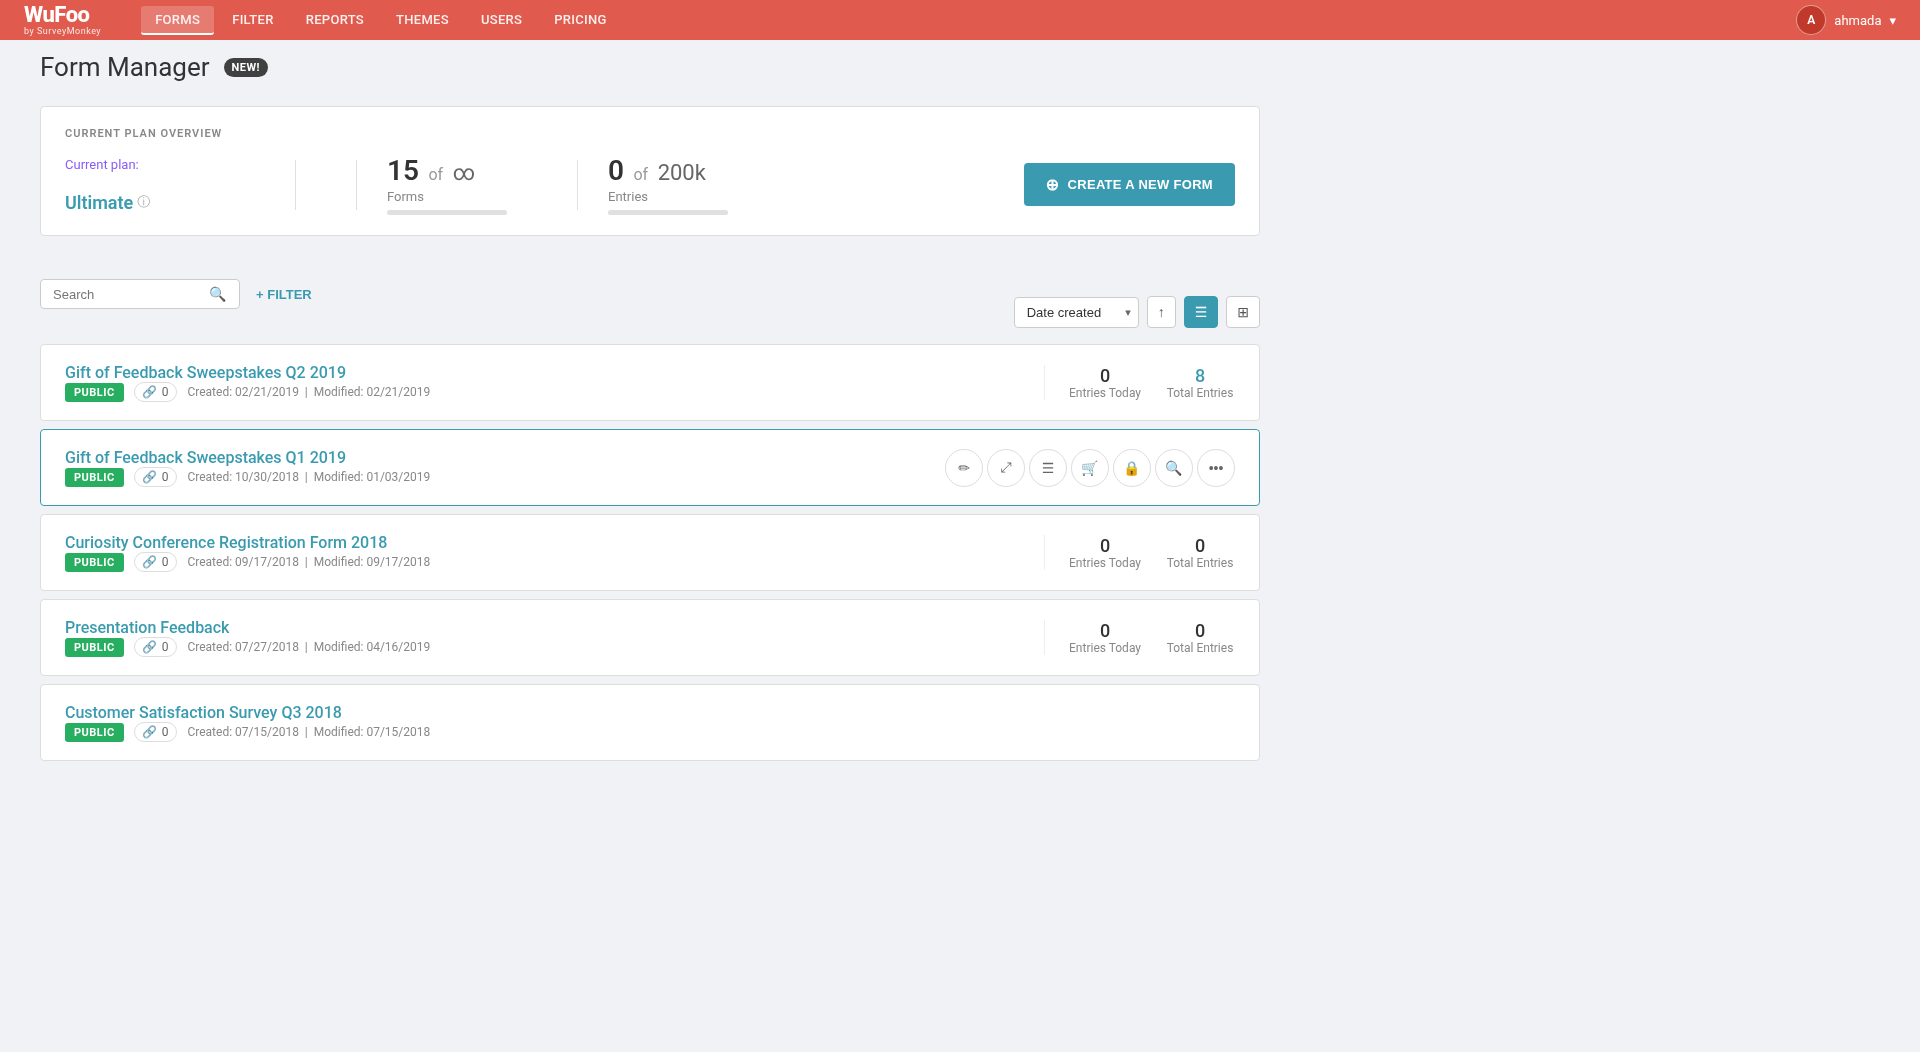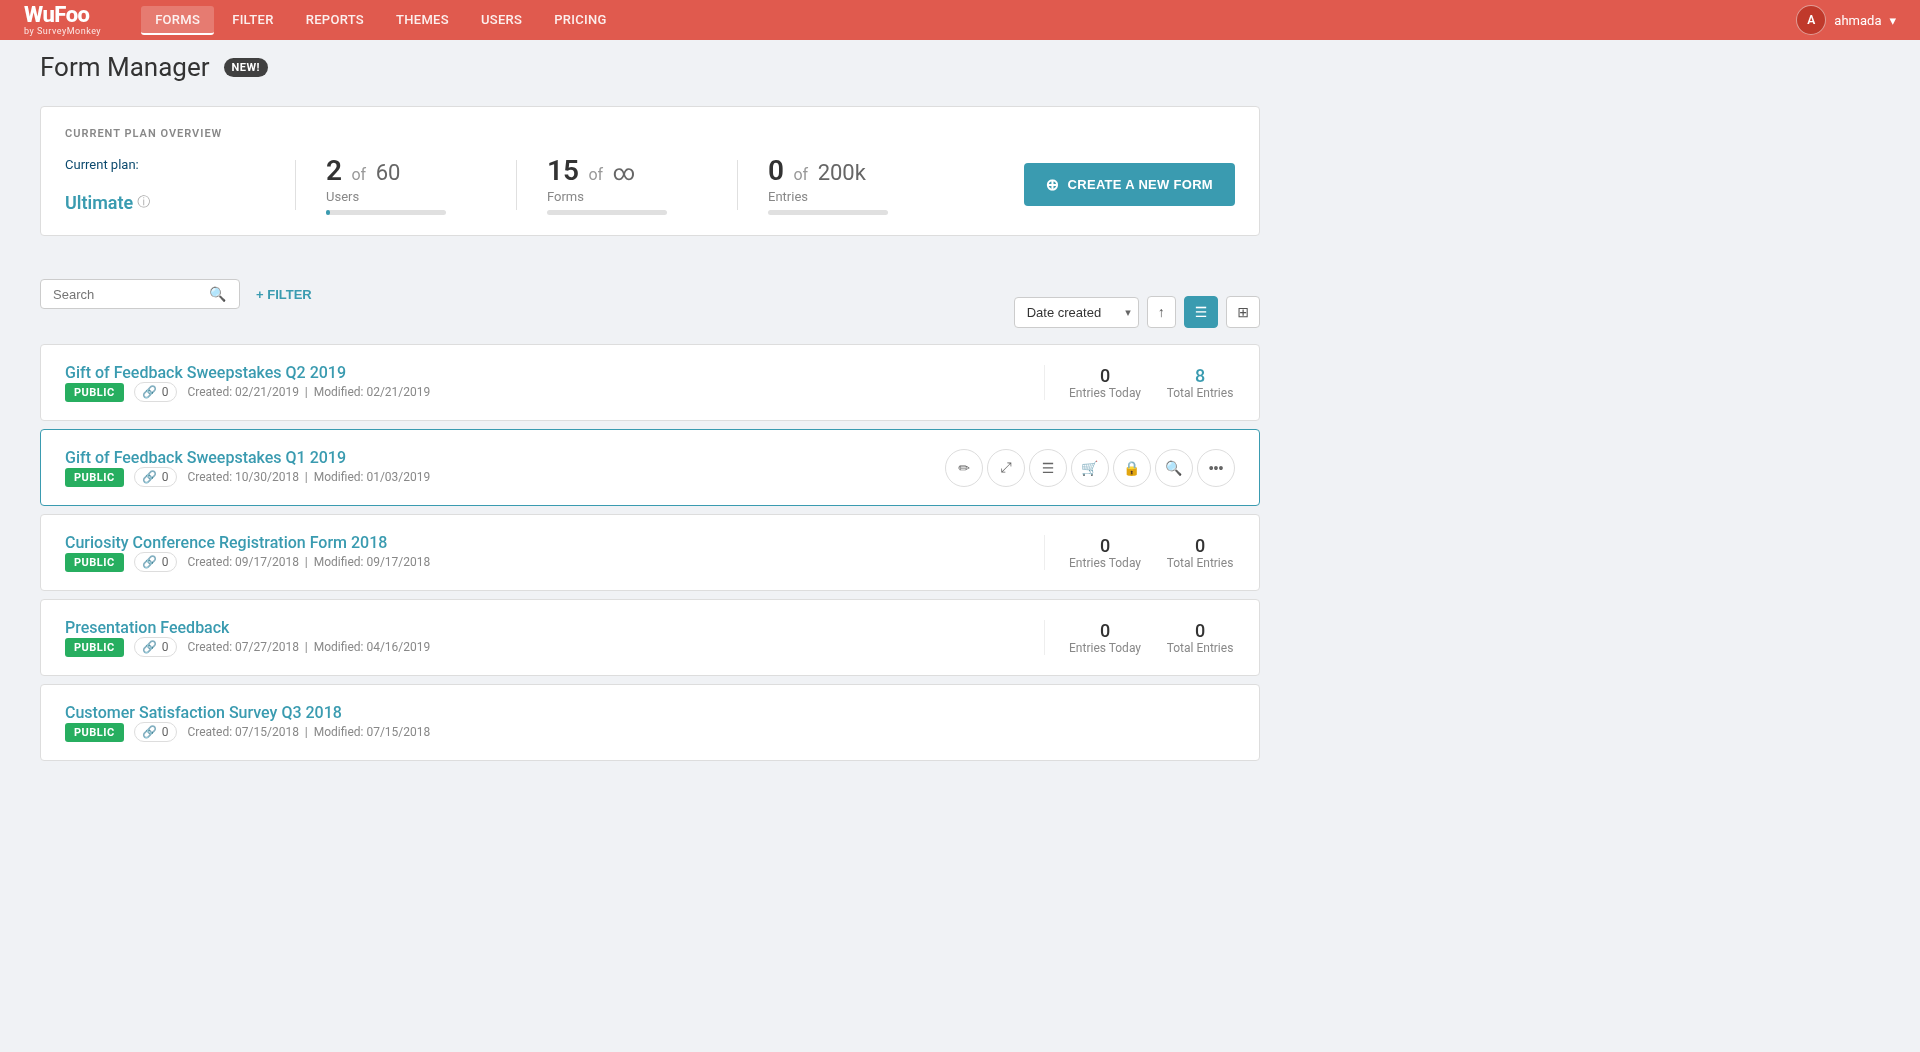--- a/index.html
+++ b/index.html
@@ -119,21 +119,21 @@
       display: flex;
       align-items: center;
       gap: 0;
     }
     .plan-current {
       min-width: 200px;
       padding-right: 30px;
     }
     .plan-current-label {
       font-size: 13px;
-      color: #0c4a6e;
+      color: #8b5cf6;
       margin-bottom: 20px;
     }
     .plan-name {
       color: #3a9bb0;
       font-size: 18px;
       font-weight: 600;
     }
     .plan-info-icon {
       color: #aaa;
       font-size: 13px;
@@ -413,31 +413,20 @@
       <div class="plan-current">
         <div class="plan-current-label">Current plan:</div>
         <div style="display:flex;align-items:center;">
           <span class="plan-name">Ultimate</span>
           <span class="plan-info-icon">ⓘ</span>
         </div>
       </div>
 
       <div class="stat-divider"></div>
 
-      <div class="stat-item">
-        <div class="stat-numbers">
-          <span class="big">2</span>
-          <span class="of">of</span>
-          <span class="limit">60</span>
-        </div>
-        <div class="stat-name">Users</div>
-        <div class="stat-bar-bg">
-          <div class="stat-bar-fill" style="width: 3%;"></div>
-        </div>
-      </div>
 
       <div class="stat-divider"></div>
 
       <div class="stat-item">
         <div class="stat-numbers">
           <span class="big">15</span>
           <span class="of">of</span>
           <span class="limit">∞</span>
         </div>
         <div class="stat-name">Forms</div>

